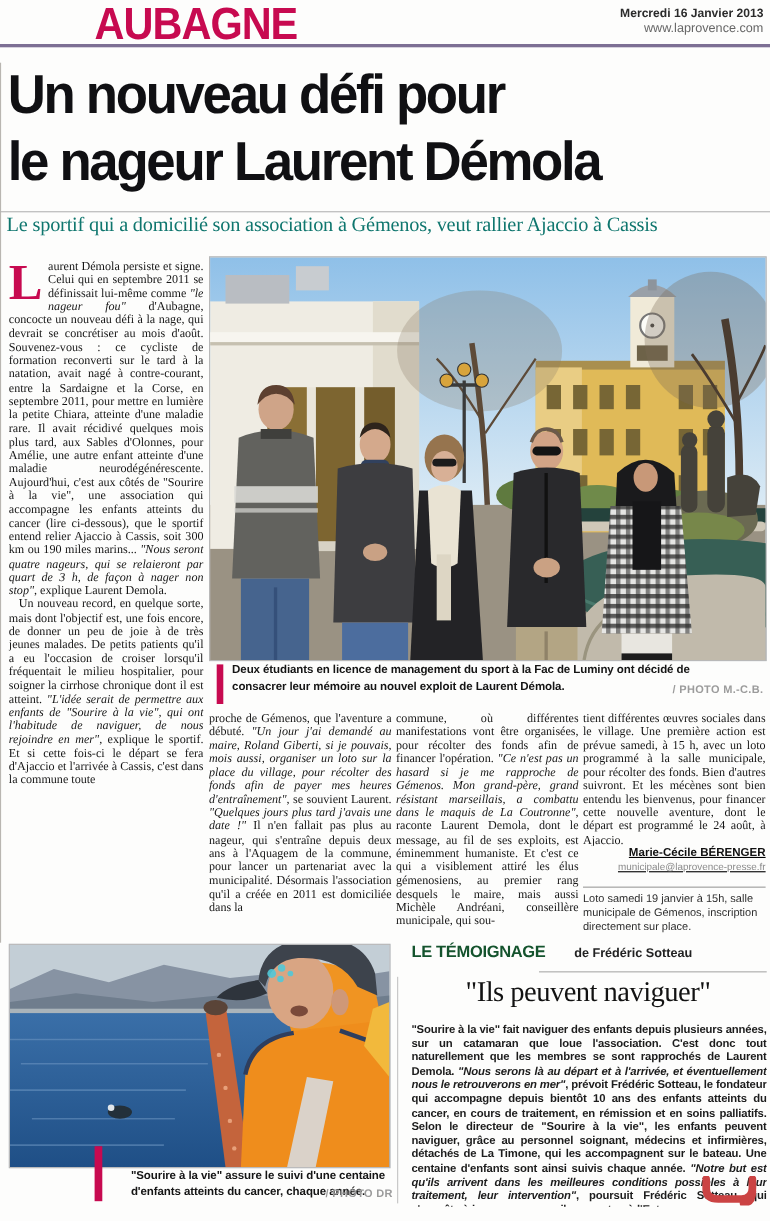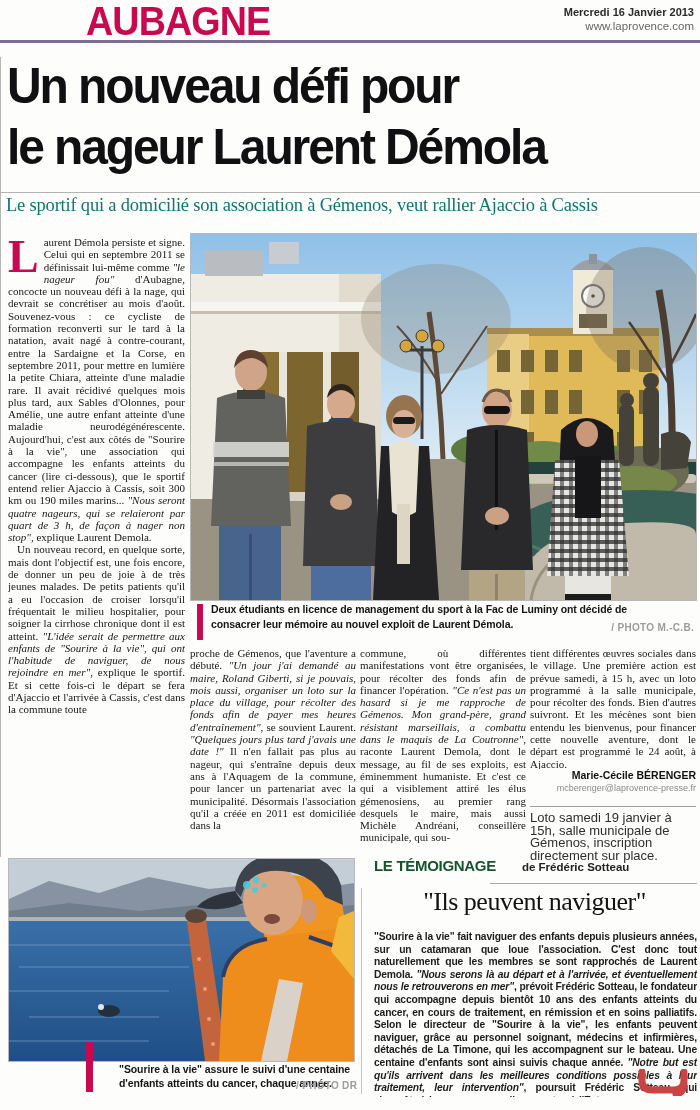--- a/index.html
+++ b/index.html
@@ -39,25 +39,25 @@
   .capbar-main{left:197px;top:604px;width:6px;height:36px;}
   .caption{font-weight:700;font-size:10.5px;line-height:15px;color:#151515;letter-spacing:-.1px;}
   .caption-main{left:211px;top:602px;width:440px;}
   .credit{font-size:10px;color:#9b9b9b;letter-spacing:.3px;font-weight:700;}
   .credit-main{right:6px;top:622px;}
   .capbar-bottom{left:86px;top:1042px;width:7px;height:50px;z-index:4;}
   .caption-bottom{left:119px;top:1062px;width:232px;line-height:14px;}
   .credit-bottom{left:296px;top:1080px;text-align:right;}
 
   
-  .byline{left:530px;top:769px;width:166px;text-align:right;}
+  .byline{left:530px;top:769px;width:166px;text-align:right;text-decoration:underline;}
   .byline-name{font-size:10.5px;font-weight:700;color:#111;}
   .byline-mail{font-size:9px;color:#8a8a8a;margin-top:2px;}
   .col4-rule{left:530px;top:806px;width:166px;height:1px;background:#9a9a9a;}
-  .note{left:530px;top:812px;width:166px;font-size:13px;line-height:12.5px;color:#2e2e2e;}
+  .note{left:530px;top:812px;width:166px;font-size:10px;line-height:12.5px;color:#2e2e2e;}
 
   
   .vert-sep{left:361px;top:888px;width:1px;height:206px;background:#c4c4c4;}
   .temo-head{left:374px;top:857px;width:324px;}
   .kicker{font-size:15px;font-weight:700;color:#14532d;letter-spacing:-.3px;}
   .temo-author{font-size:11.5px;font-weight:700;color:#222;margin-left:26px;}
   .temo-headrule{left:490px;top:883px;width:207px;height:1px;background:#a8a8a8;}
   .quote-title{left:372px;top:887px;width:325px;text-align:center;font-family:"Liberation Serif",serif;font-size:26px;letter-spacing:-.5px;color:#121212;}
   .temo-body{left:374px;top:931px;width:323px;height:166px;font-size:10.3px;font-weight:700;line-height:12.6px;text-align:justify;color:#1c1c1c;letter-spacing:-.15px;overflow:hidden;}
   .endmark{left:636px;top:1069px;z-index:6;}
@@ -238,21 +238,21 @@
 <div class="abs capbar capbar-main"></div>
 <div class="abs caption caption-main">Deux étudiants en licence de management du sport à la Fac de Luminy ont décidé de consacrer leur mémoire au nouvel exploit de Laurent Démola.</div>
 <div class="abs credit credit-main">/ PHOTO M.-C.B.</div>
 
 <div class="abs bodycol col2"><span>proche de Gémenos, que l'aventure a débuté. </span><span class="it">"Un jour j'ai demandé au maire, Roland Giberti, si je pouvais, mois aussi, organiser un loto sur la place du village, pour récolter des fonds afin de payer mes heures d'entraînement"</span><span>, se souvient Laurent. </span><span class="it">"Quelques jours plus tard j'avais une date !"</span><span> Il n'en fallait pas plus au nageur, qui s'entraîne depuis deux ans à l'Aquagem de la commune, pour lancer un partenariat avec la municipalité. Désormais l'association qu'il a créée en 2011 est domiciliée dans la</span></div>
 <div class="abs bodycol col3"><span>commune, où différentes manifestations vont être organisées, pour récolter des fonds afin de financer l'opération. </span><span class="it">"Ce n'est pas un hasard si je me rapproche de Gémenos. Mon grand-père, grand résistant marseillais, a combattu dans le maquis de La Coutronne"</span><span>, raconte Laurent Demola, dont le message, au fil de ses exploits, est éminemment humaniste. Et c'est ce qui a visiblement attiré les élus gémenosiens, au premier rang desquels le maire, mais aussi Michèle Andréani, conseillère municipale, qui sou-</span></div>
 <div class="abs bodycol col4"><span>tient différentes œuvres sociales dans le village. Une première action est prévue samedi, à 15 h, avec un loto programmé à la salle municipale, pour récolter des fonds. Bien d'autres suivront. Et les mécènes sont bien entendu les bienvenus, pour financer cette nouvelle aventure, dont le départ est programmé le 24 août, à Ajaccio.</span></div>
 
 <div class="abs byline">
   <div class="byline-name">Marie-Cécile BÉRENGER</div>
-  <div class="byline-mail">mcberenger@laprovence-presse.fr</div>
+  <div class="byline-mail">municipale@laprovence-presse.fr</div>
 </div>
 <div class="abs col4-rule"></div>
 <div class="abs note">Loto samedi 19 janvier à 15h, salle municipale de Gémenos, inscription directement sur place.</div>
 
 <div class="abs photo-frame bottom-photo">
 <svg width="345" height="202" viewBox="0 0 345 202" preserveAspectRatio="none">
   <defs>
     <linearGradient id="seag" x1="0" y1="0" x2="0" y2="1">
       <stop offset="0" stop-color="#3a6fa8"></stop>
           <stop offset="1" stop-color="#1f4f86"></stop>

